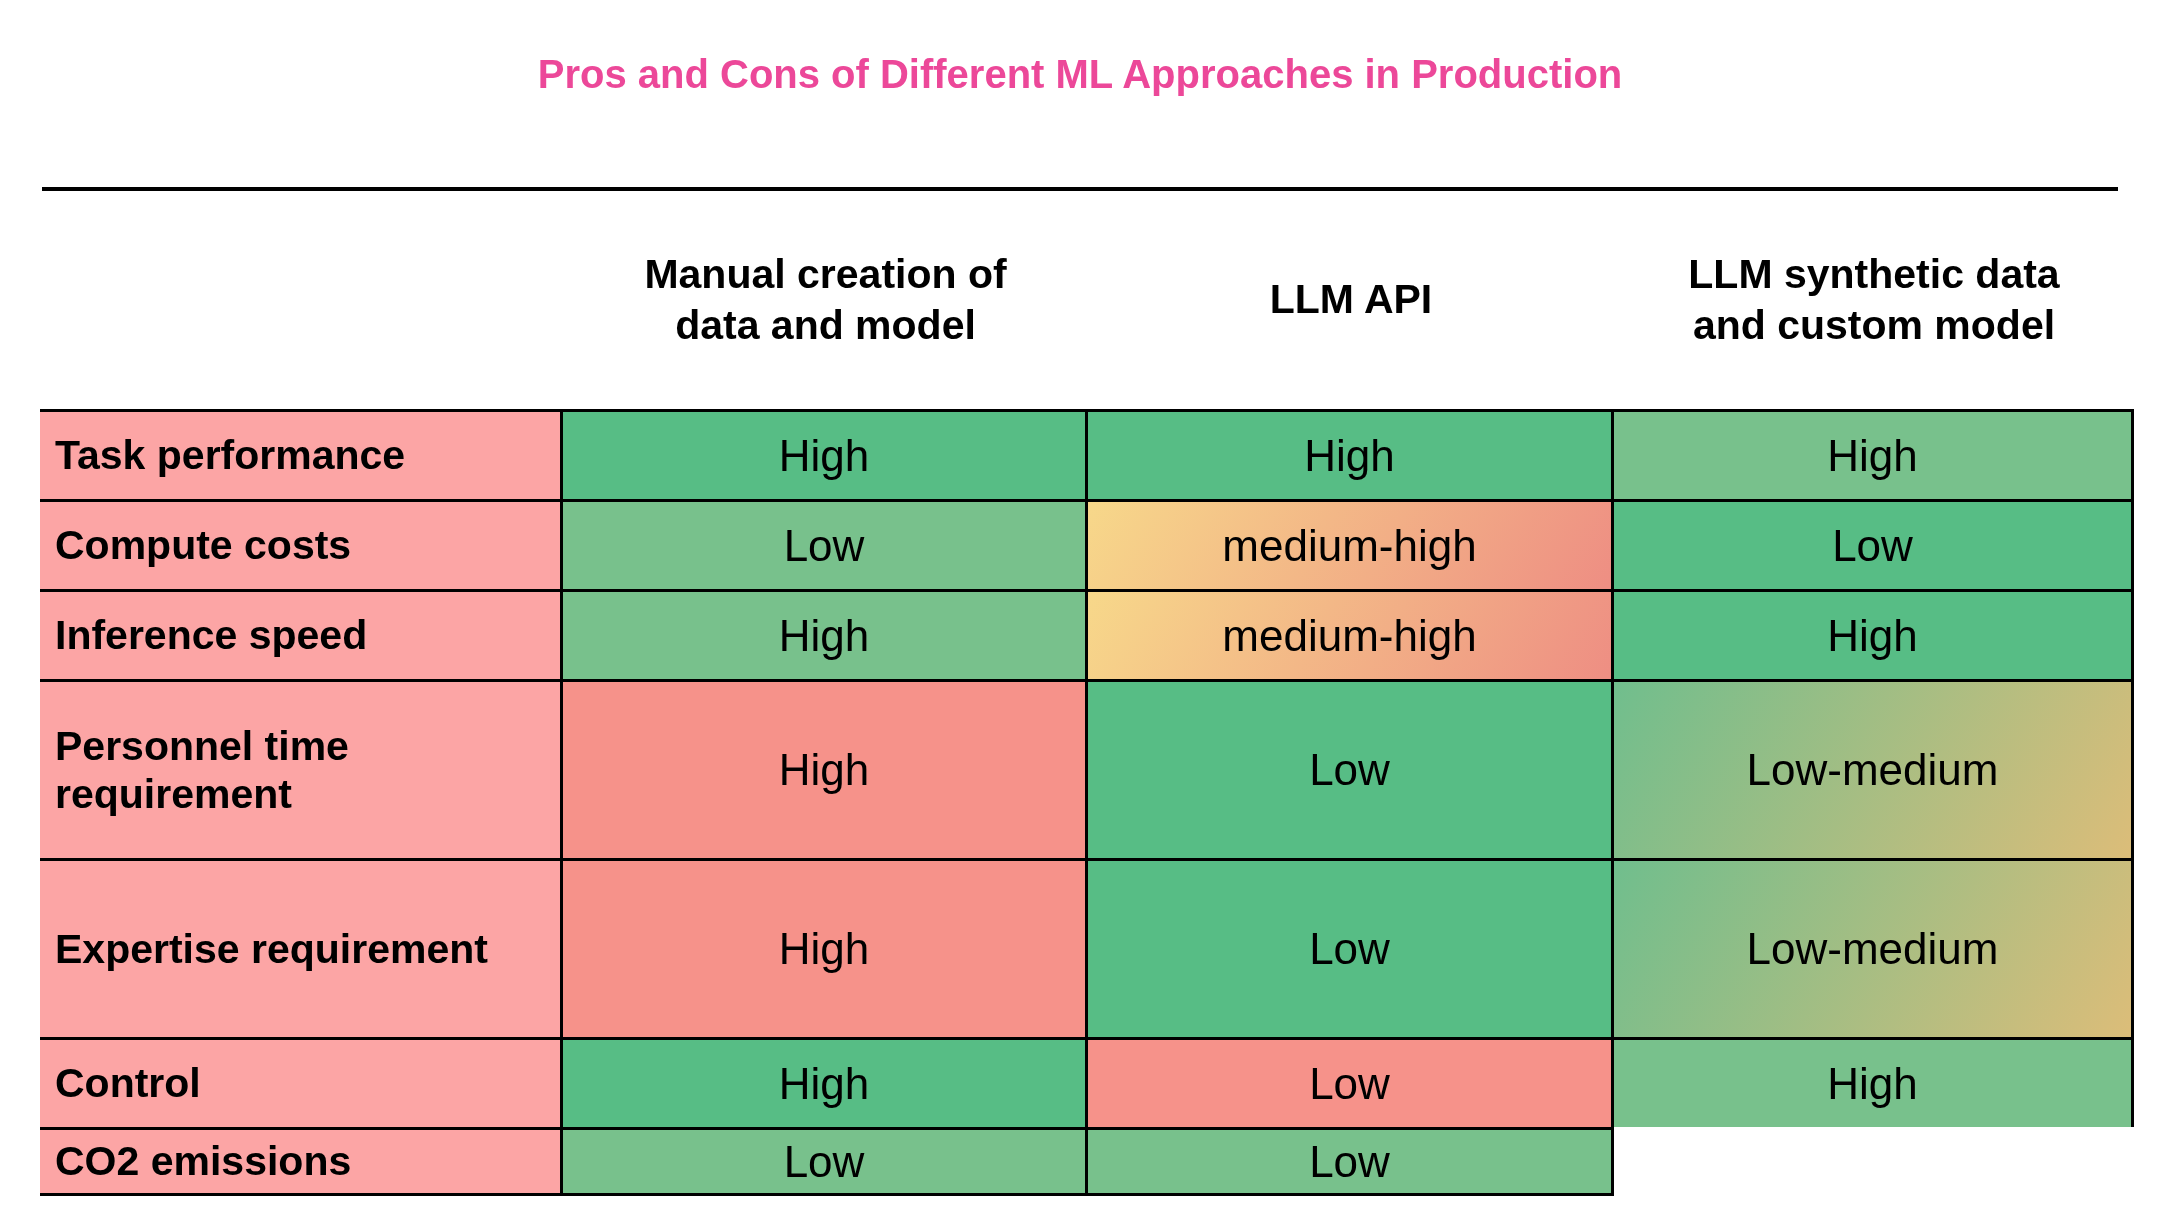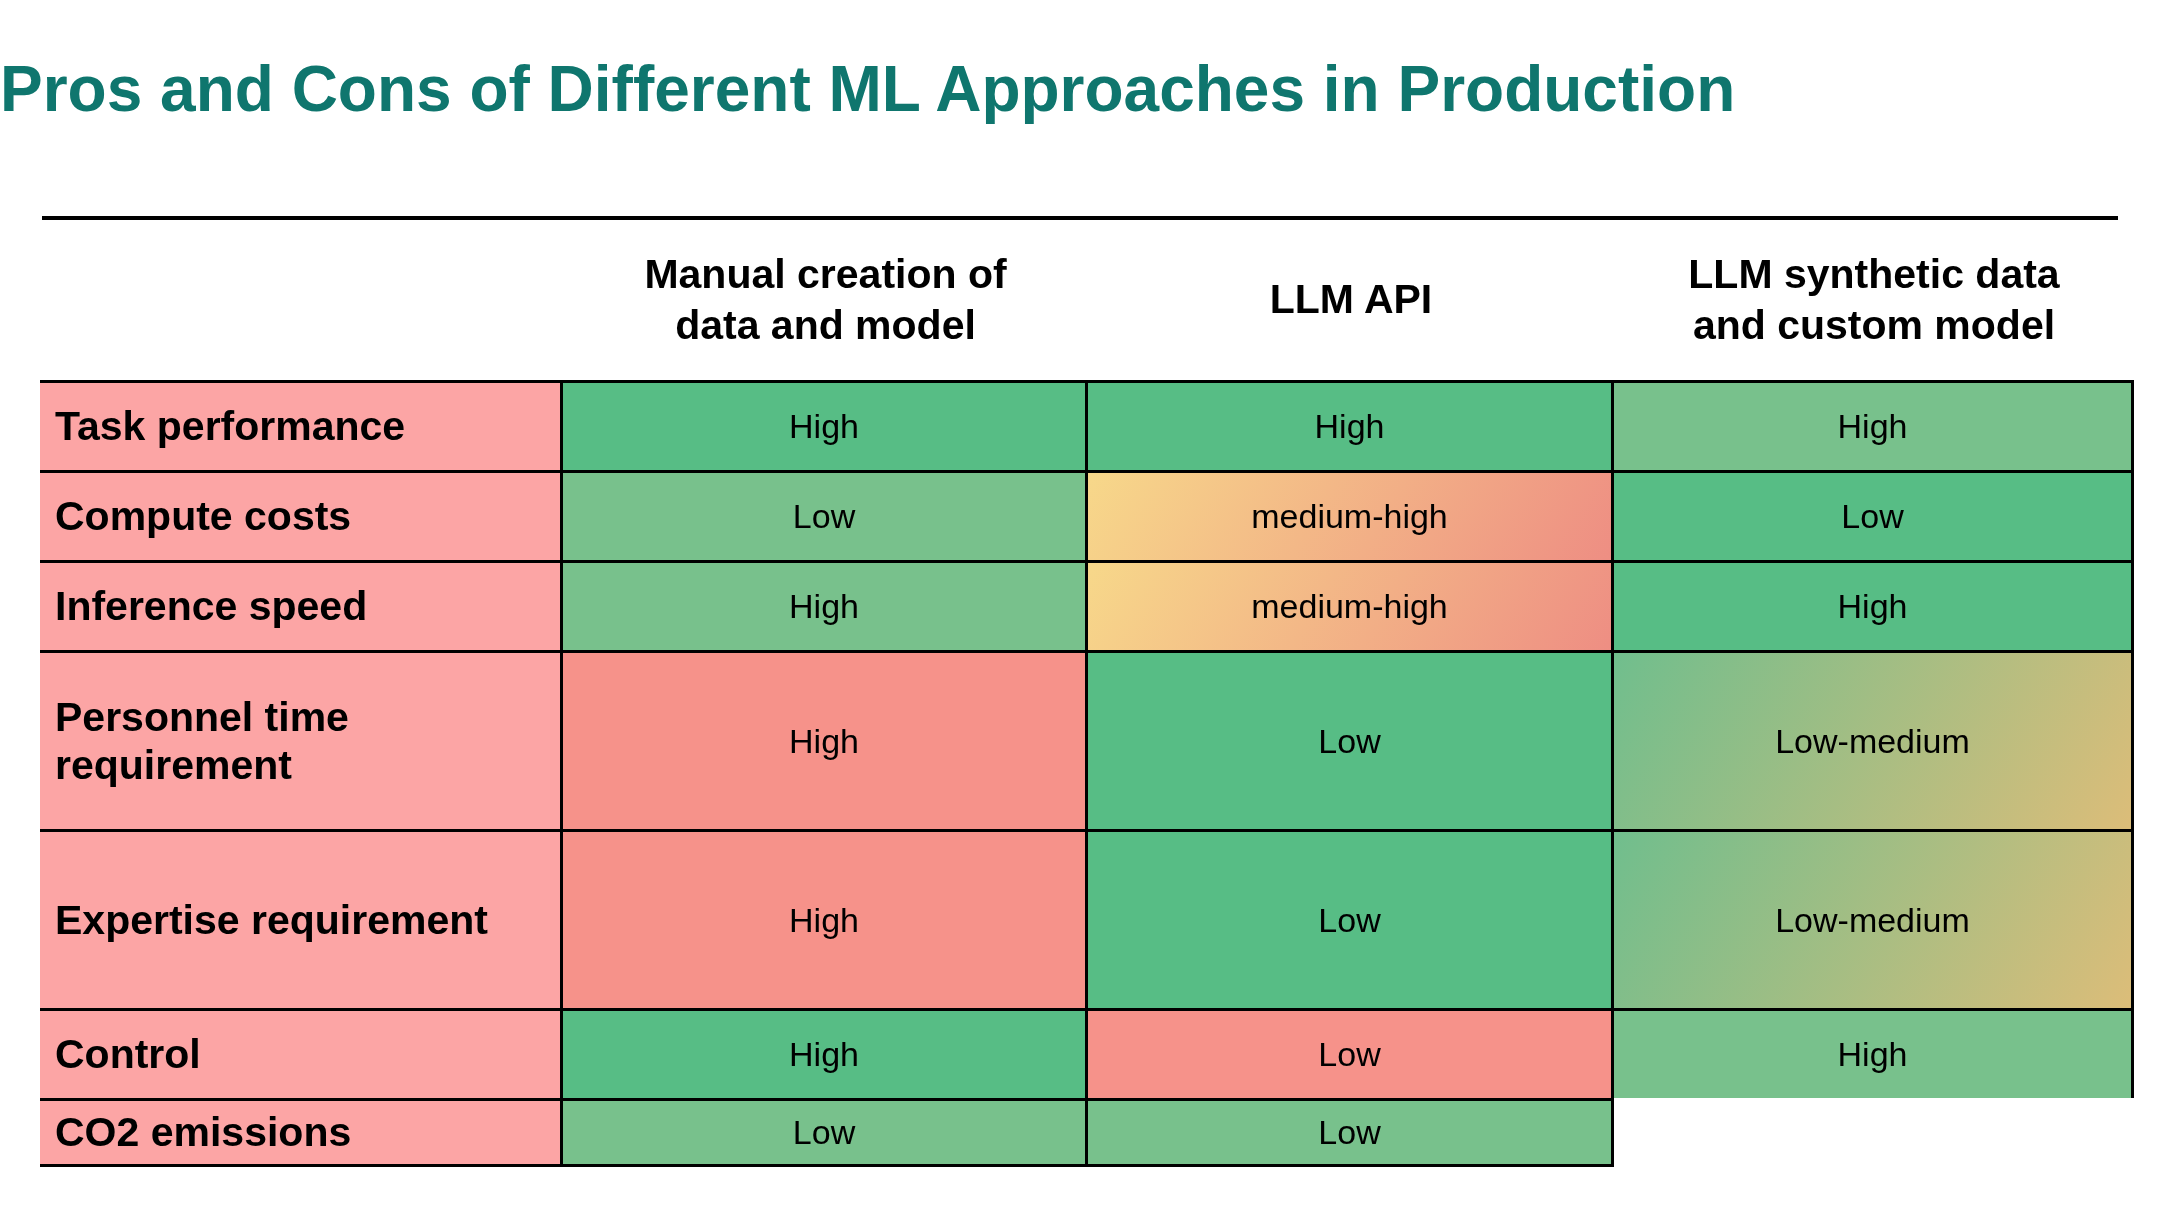--- a/index.html
+++ b/index.html
@@ -6,38 +6,39 @@
   html, body { background: #ffffff; }
   body {
     width: 2160px; height: 1215px;
     font-family: "Liberation Sans", "DejaVu Sans", sans-serif;
     color: #000000;
     position: relative;
     overflow: hidden;
   }
   .title {
     padding-top: 52px;
-    font-size: 64px;
+    text-align: center;
+    font-size: 40px;
     font-weight: bold;
     letter-spacing: 0px;
-    color: #0f766e;
+    color: #ec4899;
   }
   .rule {
     margin: 90px 0 0 42px;
     width: 2076px;
     height: 4px;
     background: #000000;
   }
   .grid {
     margin-left: 40px;
     width: 2094px;
     display: grid;
     grid-template-columns: 523px 525px 526px 520px;
   }
-  .header-row { height: 160px; }
+  .header-row { height: 218px; }
   .header-cell {
     display: flex; align-items: center; justify-content: center;
     text-align: center;
     font-size: 41px; font-weight: bold;
     line-height: 1.25;
     white-space: pre-line;
   }
   .body-row > div { border-right: 3px solid #000000; border-top: 3px solid #000000; }
   .body-row > .label-cell { border-right: 3px solid #000000; }
   .last-row > div { border-bottom: 3px solid #000000; }
@@ -46,21 +47,21 @@
   .row-tall { height: 179px; }
   .label-cell {
     background: #fca5a5;
     display: flex; align-items: center;
     padding-left: 15px; padding-right: 30px;
     font-size: 41px; font-weight: bold;
     line-height: 1.18;
   }
   .value-cell {
     display: flex; align-items: center; justify-content: center;
-    font-size: 34px; font-weight: normal;
+    font-size: 44px; font-weight: normal;
     text-align: center;
   }
 </style>
 </head>
 <body>
 
 <div class="title">Pros and Cons of Different ML Approaches in Production</div>
 
 <div class="rule"></div>
 

